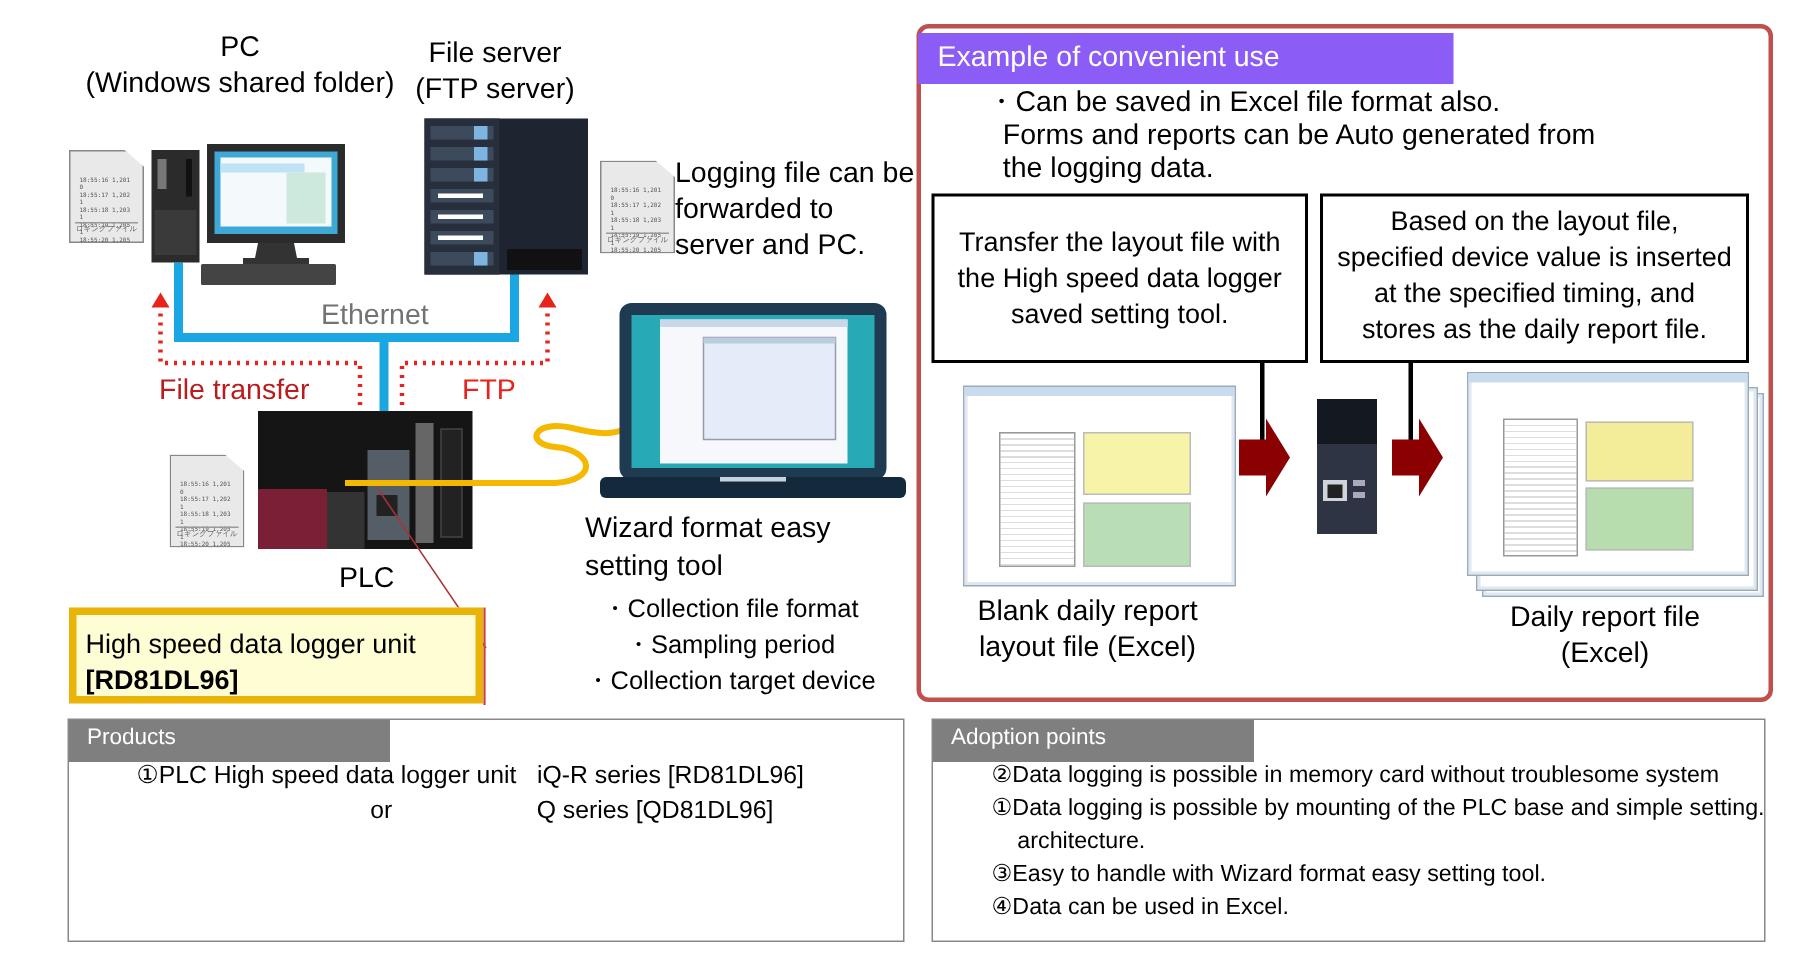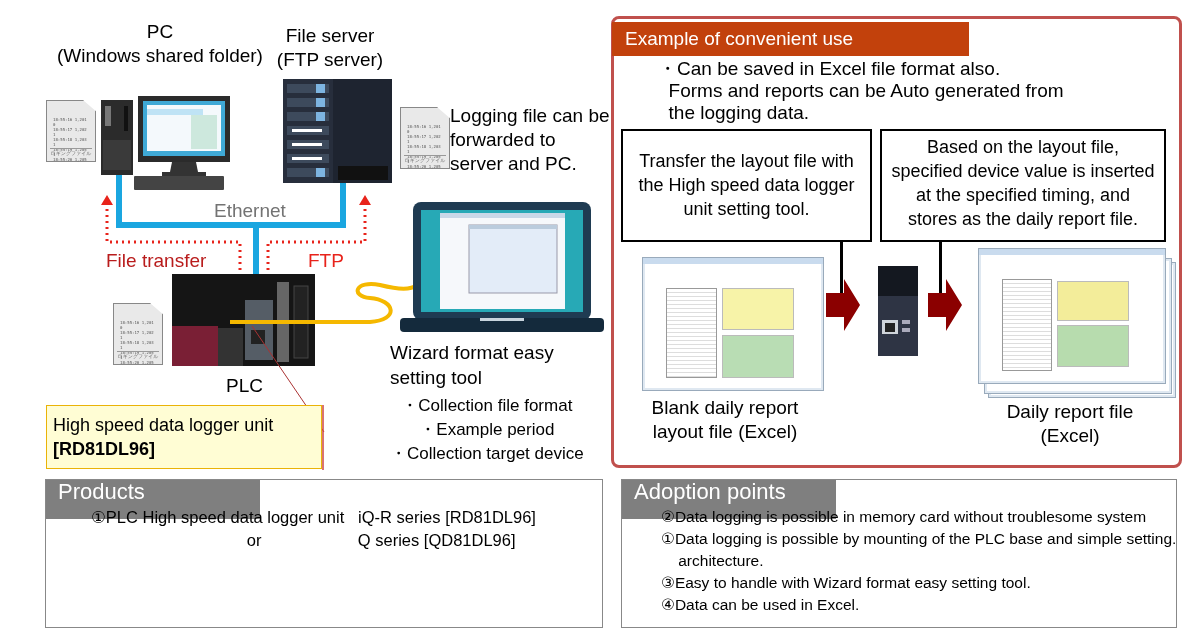--- a/index.html
+++ b/index.html
@@ -19,47 +19,47 @@
   #lbl-plc { left: 226px; top: 374px; }
   #lbl-wizard { left: 390px; top: 340px; line-height: 25px; }
   #wizard-bullets { left: 390px; top: 394px; text-align: center; }
   #wizard-bullets div { font-size: 17px; line-height: 24px; white-space: nowrap; }
 
   .docicon { position: absolute; width: 50px; height: 62px; background: #e9e9e9; border: 1px solid #888;
     clip-path: polygon(0 0, 74% 0, 100% 18%, 100% 100%, 0 100%); }
   .docicon .lines { position: absolute; left: 6px; top: 16px; width: 36px; font-size: 4px; line-height: 5px; color: #555; font-family: "DejaVu Sans Mono", monospace; }
   .docicon .cap { position: absolute; left: 3px; bottom: 4px; width: 42px; height: 9px; border-top: 1px solid #999; font-size: 5px; color:#666; text-align:center; line-height:9px;}
 
-  #hsdl-box { left: 46px; top: 405px; width: 276px; height: 64px; background: #fffdd4; border: 1px solid #eab308; padding: 7px 6px; }
+  #hsdl-box { left: 46px; top: 405px; width: 276px; height: 64px; background: #fffdd4; border: 5px solid #eab308; padding: 7px 6px; }
   #hsdl-box .l1 { font-size: 18px; line-height: 24px; white-space: nowrap; }
   #hsdl-box .l2 { font-size: 18px; line-height: 24px; font-weight: bold; }
 
   
   #example-panel { left: 611px; top: 16px; width: 571px; height: 452px; border: 3px solid #c0504d; border-radius: 8px; }
-  #example-tab { left: 612px; top: 22px; width: 357px; height: 34px; background: #c2410c; color: #fff; font-size: 19px; line-height: 34px; padding-left: 13px; }
+  #example-tab { left: 612px; top: 22px; width: 357px; height: 34px; background: #8b5cf6; color: #fff; font-size: 19px; line-height: 34px; padding-left: 13px; }
   #example-text { left: 614px; top: 58px; font-size: 19px; line-height: 22px; margin-left: 44px; }
   #example-text div { white-space: nowrap; }
   .callout { position: absolute; border: 2px solid #000; background: #fff; text-align: center; font-size: 18px; line-height: 24px; }
   #callout-left { left: 621px; top: 129px; width: 251px; height: 113px; padding-top: 18px; }
   #callout-right { left: 880px; top: 129px; width: 286px; height: 113px; padding-top: 4px; }
   .vline { position: absolute; width: 3px; background: #000; }
   .arrow { position: absolute; width: 34px; height: 52px; }
   #cap-blank { left: 630px; top: 396px; width: 190px; }
   #cap-daily { left: 970px; top: 400px; width: 200px; }
 
   .sheet { position: absolute; background: #fff; border: 1px solid #9ab; box-shadow: 0 0 0 2px #dfe8f1 inset; }
   .sheet .bar { position:absolute; left:0; top:0; right:0; height:6px; background:#c9dbee; }
   .sheet .tbl { position:absolute; background: repeating-linear-gradient(#fff 0 3px, #ddd 3px 4px); border:1px solid #999; }
   .sheet .chart { position:absolute; border:1px solid #bbb; }
 
   
   .bottom-box { position: absolute; border: 1px solid #888; background: #fff; }
   #products-box { left: 45px; top: 479px; width: 558px; height: 149px; }
   #adoption-box { left: 621px; top: 479px; width: 556px; height: 149px; }
-  .bottom-tab { position: absolute; left: 0; top: 0; height: 39px; background: #7f7f7f; color: #fff; font-size: 22px; line-height: 24px; padding-left: 12px; }
+  .bottom-tab { position: absolute; left: 0; top: 0; height: 28px; background: #7f7f7f; color: #fff; font-size: 15px; line-height: 24px; padding-left: 12px; }
   #products-tab { width: 214px; }
   #adoption-tab { width: 214px; }
   .bottom-body { position: absolute; left: 10px; top: 26px; font-size: 16.5px; line-height: 23px; }
   .bottom-body div { white-space: nowrap; margin-left: 35px; }
   #adoption-body { left: 4px; font-size: 15.5px; line-height: 22px; }
 </style>
 </head>
 <body>
 
 <div id="lbl-pc" class="abs t center">
@@ -192,41 +192,41 @@
 <div id="lbl-file-transfer" class="abs t">File transfer</div>
 <div id="lbl-ftp" class="abs t">FTP</div>
 <div id="lbl-plc" class="abs t">PLC</div>
 
 <div id="lbl-wizard" class="abs t">
   <div>Wizard format easy</div>
   <div>setting tool</div>
 </div>
 <div id="wizard-bullets" class="abs">
   <div>・Collection file format</div>
-  <div>・Example period</div>
+  <div>・Sampling period</div>
   <div>・Collection target device</div>
 </div>
 
 <div id="hsdl-box" class="abs">
   <div class="l1">High speed data logger unit</div>
   <div class="l2">[RD81DL96]</div>
 </div>
 
 <div id="example-panel" class="abs"></div>
 <div id="example-tab" class="abs">Example of convenient use</div>
 <div id="example-text" class="abs">
   <div style="white-space:pre">・Can be saved in Excel file format also.</div>
   <div style="white-space:pre">  Forms and reports can be Auto generated from</div>
   <div style="white-space:pre">  the logging data.</div>
 </div>
 
 <div id="callout-left" class="callout">
   <div>Transfer the layout file with</div>
   <div>the High speed data logger</div>
-  <div>unit setting tool.</div>
+  <div>saved setting tool.</div>
 </div>
 <div id="callout-right" class="callout">
   <div>Based on the layout file,</div>
   <div>specified device value is inserted</div>
   <div>at the specified timing, and</div>
   <div>stores as the daily report file.</div>
 </div>
 <div class="vline" style="left:840px;top:242px;height:58px;"></div>
 <div class="vline" style="left:939px;top:242px;height:58px;"></div>
 

